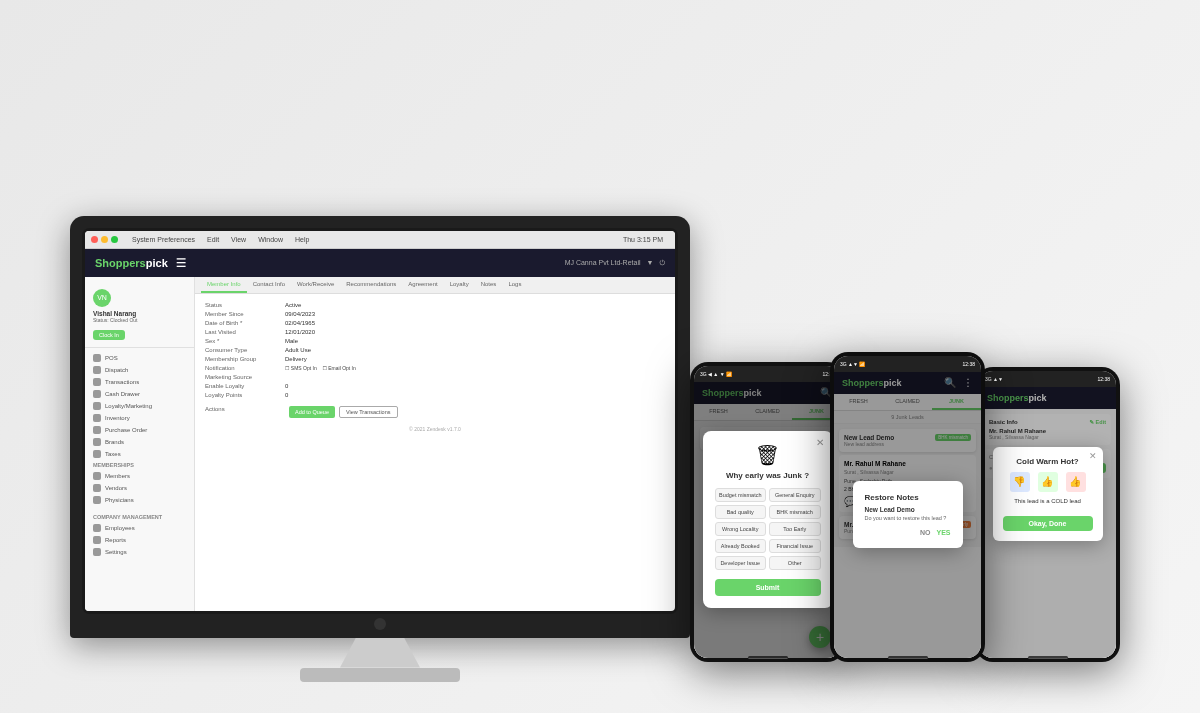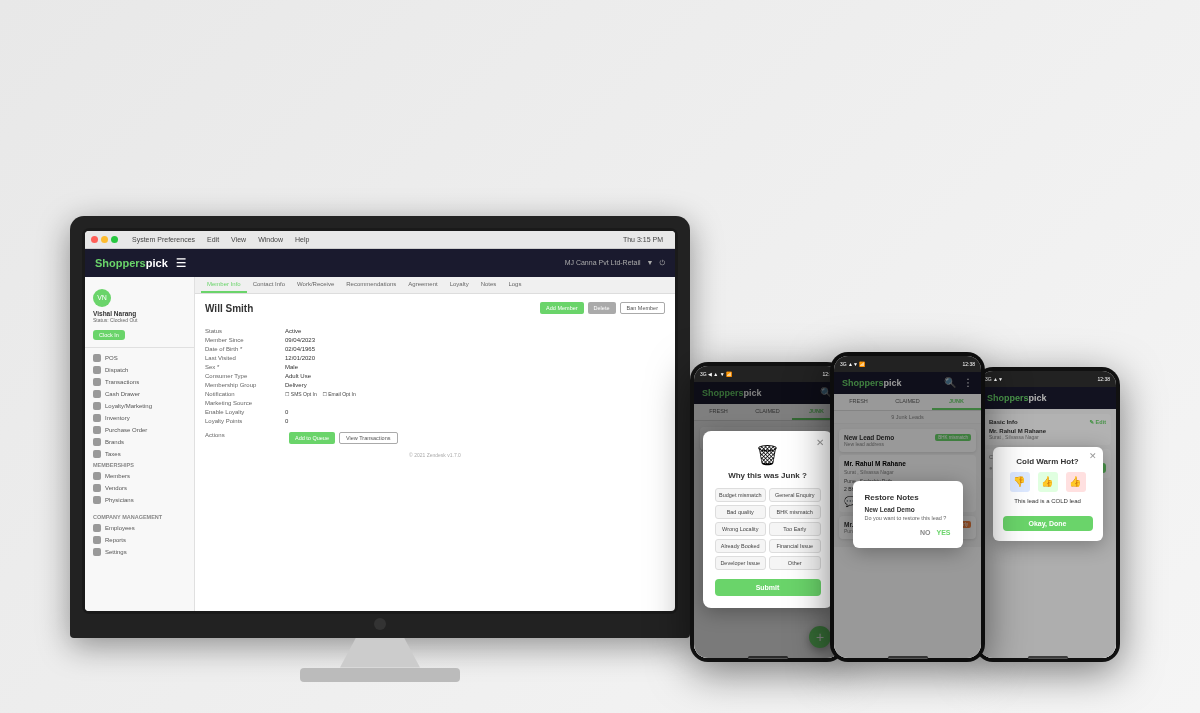--- a/index.html
+++ b/index.html
@@ -869,28 +869,20 @@
                 <div class="member-tab active">Member Info</div>
                 <div class="member-tab">Contact Info</div>
                 <div class="member-tab">Work/Receive</div>
                 <div class="member-tab">Recommendations</div>
                 <div class="member-tab">Agreement</div>
                 <div class="member-tab">Loyalty</div>
                 <div class="member-tab">Notes</div>
                 <div class="member-tab">Logs</div>
               </div>
               <div class="member-form">
-                <div style="display:flex;justify-content:space-between;align-items:center;margin-bottom:6px;">
-                  <div class="member-form-title">Will Smith</div>
-                  <div class="form-actions">
-                    <button class="btn-small btn-green">Add Member</button>
-                    <button class="btn-small btn-gray">Delete</button>
-                    <button class="btn-small btn-outline">Ban Member</button>
-                  </div>
-                </div>
                 <div class="form-row">
                   <span class="form-label">Status</span>
                   <span class="form-value">Active</span>
                 </div>
                 <div class="form-row">
                   <span class="form-label">Member Since</span>
                   <span class="form-value">09/04/2023</span>
                 </div>
                 <div class="form-row">
                   <span class="form-label">Date of Birth *</span>
@@ -980,21 +972,21 @@
               <div class="list-item-sub">Pune, Bhavani Mandl manasl</div>
             </div>
           </div>
 
           <div class="fab-btn">+</div>
 
           <div class="junk-modal-overlay">
             <div class="junk-modal">
               <span class="junk-modal-close">✕</span>
               <div class="junk-trash-icon">🗑</div>
-              <div class="junk-modal-title">Why this was Junk ?</div>
+              <div class="junk-modal-title">Why early was Junk ?</div>
               <div class="junk-options-grid">
                 <button class="junk-option-btn">Budget mismatch</button>
                 <button class="junk-option-btn">General Enquiry</button>
                 <button class="junk-option-btn">Bad quality</button>
                 <button class="junk-option-btn">BHK mismatch</button>
                 <button class="junk-option-btn">Wrong Locality</button>
                 <button class="junk-option-btn">Too Early</button>
                 <button class="junk-option-btn">Already Booked</button>
                 <button class="junk-option-btn">Financial Issue</button>
                 <button class="junk-option-btn">Developer Issue</button>

